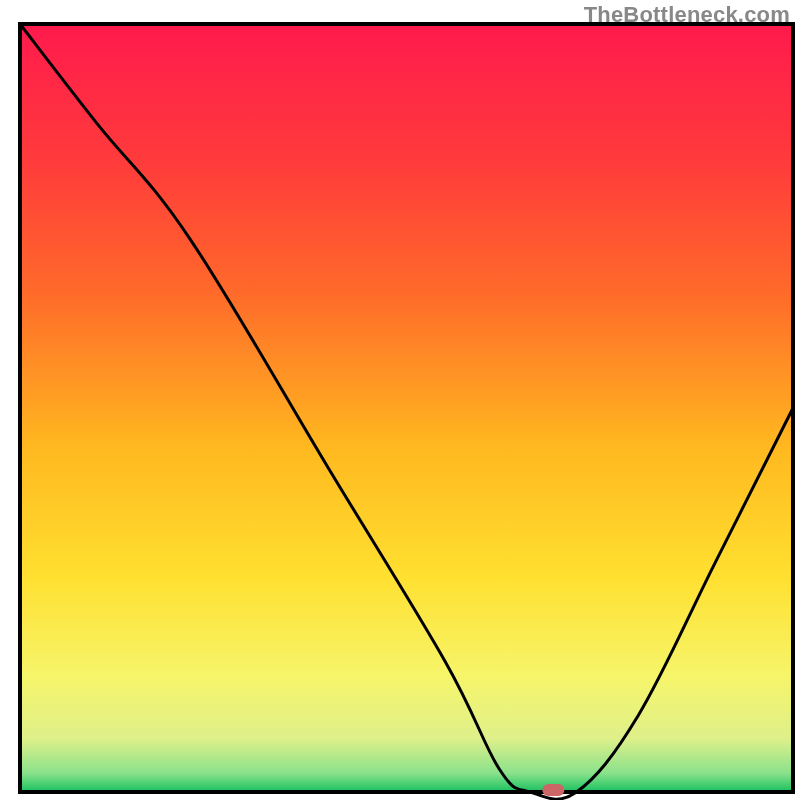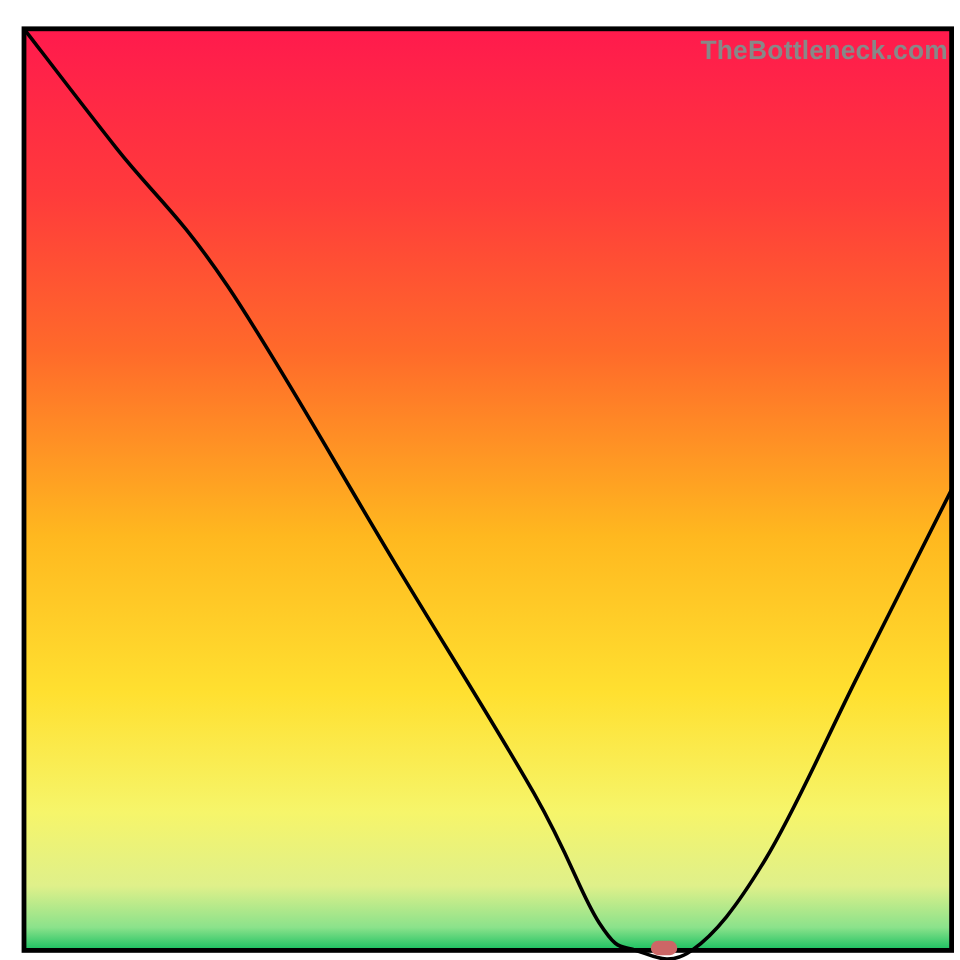--- a/index.html
+++ b/index.html
@@ -18,21 +18,20 @@
   }
   .watermark {
     position: absolute;
     top: 2px;
     right: 10px;
     font-size: 22px;
     font-weight: 600;
     color: #888;
     letter-spacing: 0.2px;
     z-index: 5;
-    margin-top: 27px;
   }
   svg {
     display: block;
   }
 </style>
 </head>
 <body>
 
 <div class="container">
   <div class="watermark">TheBottleneck.com</div>

